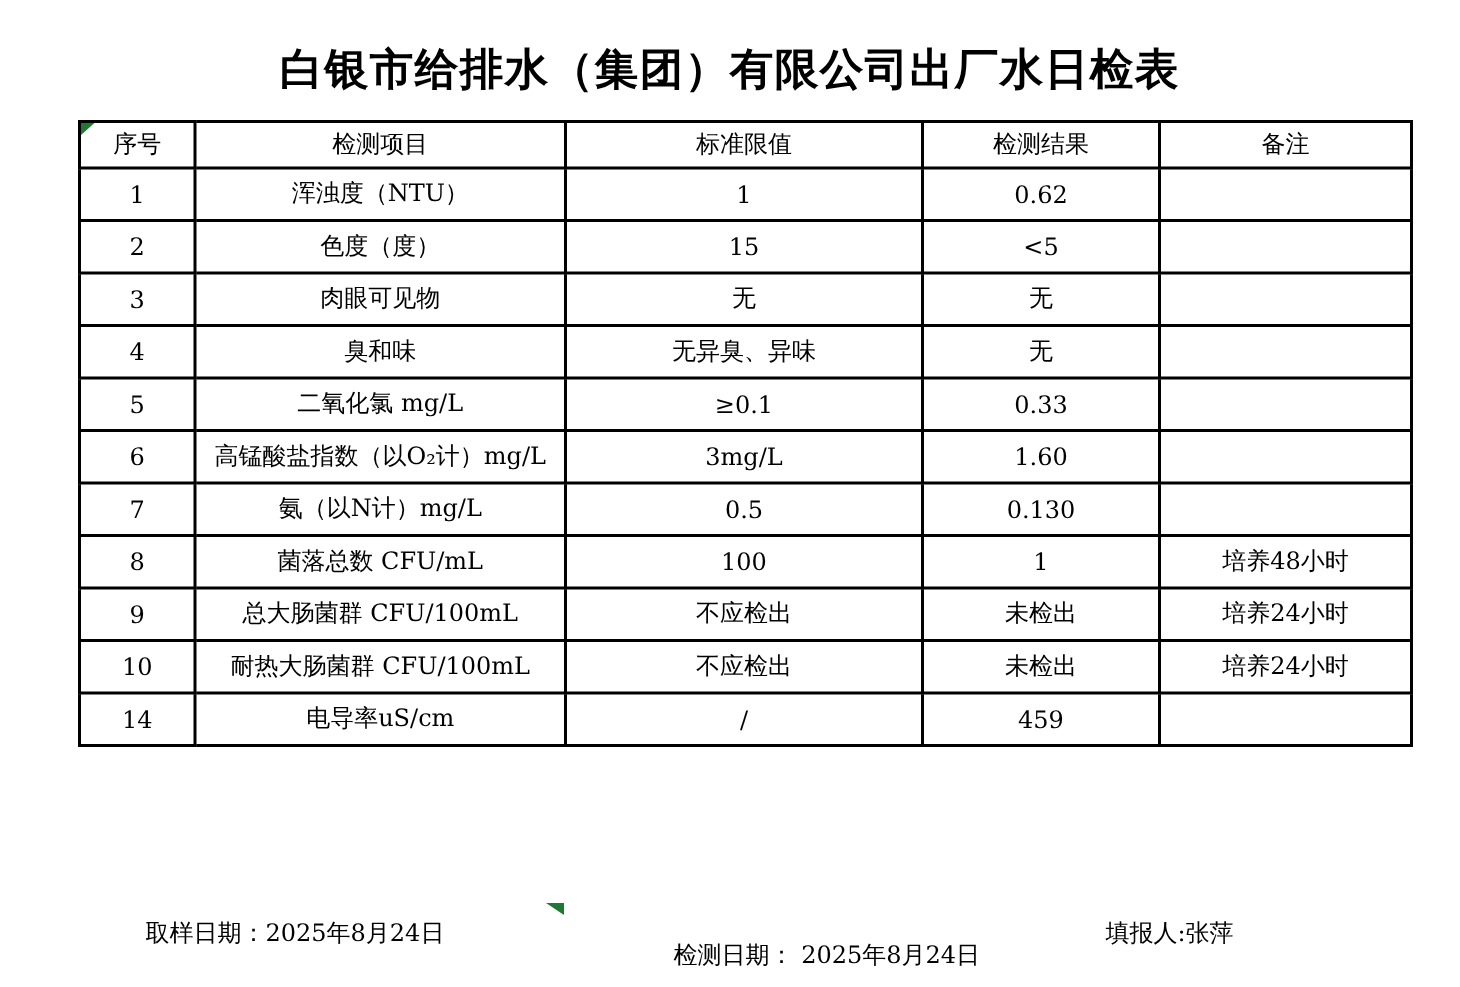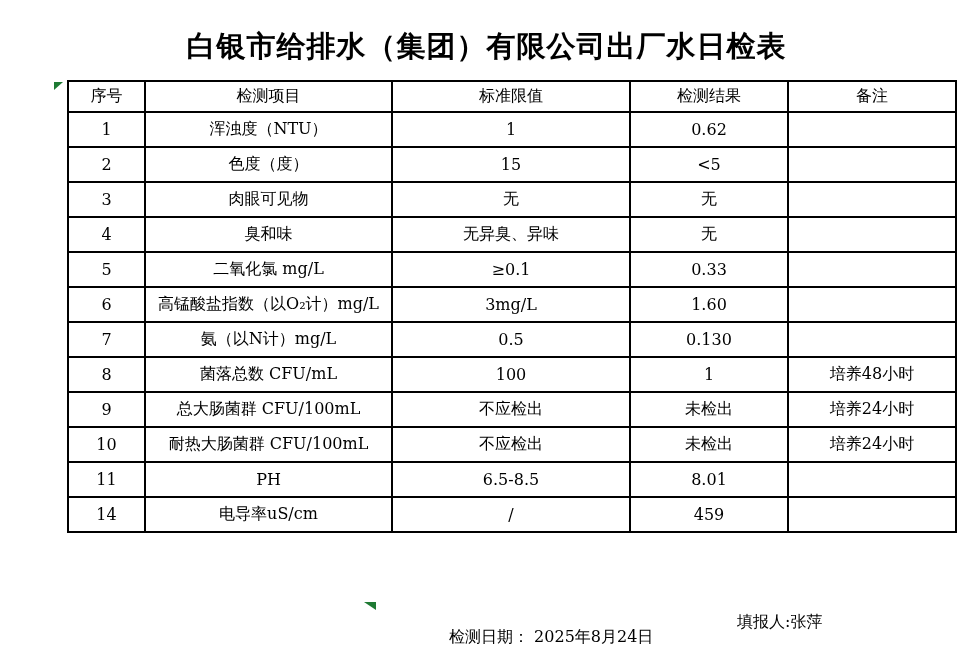--- a/index.html
+++ b/index.html
@@ -21,21 +21,21 @@
     top:32px;left:0;width:973px;
     margin:0;
     text-align:center;
     font-size:29px;
     font-weight:bold;
     line-height:28px;
     letter-spacing:1px;
   }
   table.report{
     position:absolute;
-    left:67px;top:80px;
+    left:52px;top:80px;
     border-collapse:collapse;
     table-layout:fixed;
   }
   table.report th,
   table.report td{
     border:2px solid var(--ink);
     text-align:center;
     vertical-align:middle;
     font-size:16px;
     font-weight:normal;
@@ -159,34 +159,28 @@
     <td>培养24小时</td>
   </tr>
       <tr>
     <td>10</td>
     <td>耐热大肠菌群 CFU/100mL</td>
     <td>不应检出</td>
     <td>未检出</td>
     <td>培养24小时</td>
   </tr>
       <tr>
-    <td>11</td>
-    <td>PH</td>
-    <td>6.5-8.5</td>
-    <td>8.01</td>
-    <td></td>
-  </tr>
-      <tr>
     <td>14</td>
     <td>电导率uS/cm</td>
     <td>/</td>
     <td>459</td>
     <td></td>
   </tr>
     </tbody>
 </table>
 
 <div class="bottom-marker"></div>
 
 <div class="footer-line">
+  <span class="footer-item footer-sampling">取样日期：2025年8月24日</span>
   <span class="footer-item footer-testing">检测日期： 2025年8月24日</span>
   <span class="footer-item footer-reporter">填报人:张萍</span>
 </div>
 
 </body></html>

